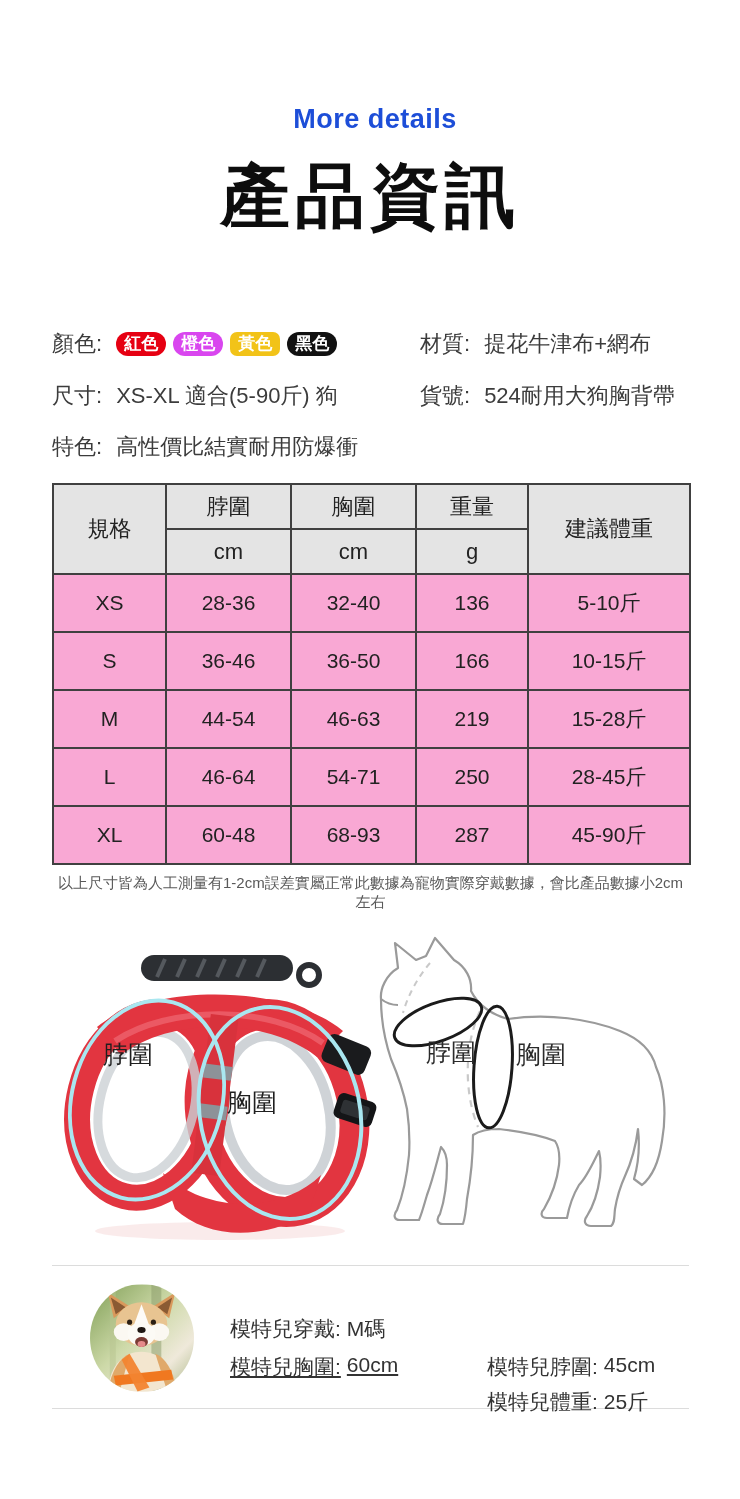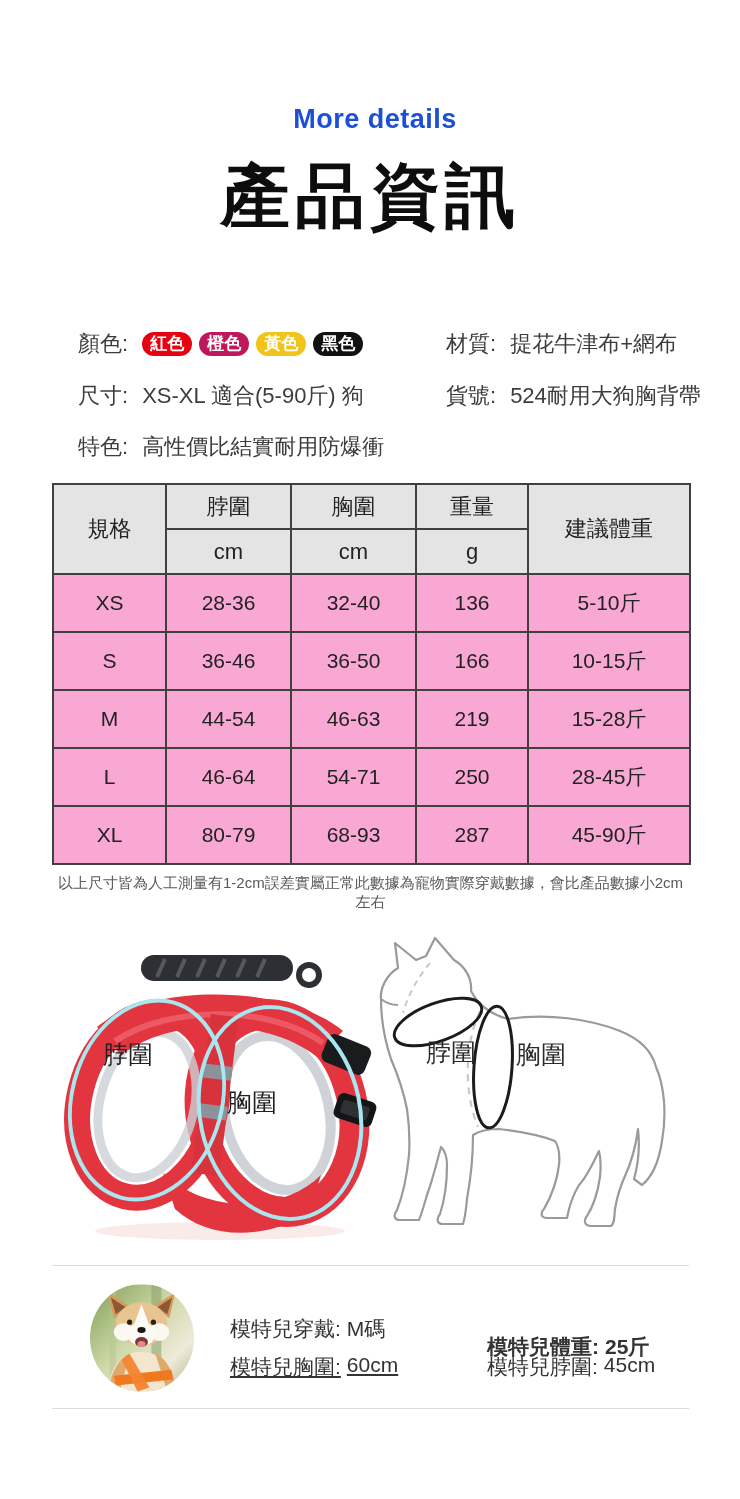--- a/index.html
+++ b/index.html
@@ -5,21 +5,21 @@
   * { margin:0; padding:0; box-sizing:border-box; }
   html,body { background:#fff; }
   body { font-family:"Liberation Sans","DejaVu Sans",sans-serif; }
   .page { position:relative; width:740px; height:1499px; background:#fff; overflow:hidden; }
 
   .subtitle { position:absolute; top:104px; left:5px; width:100%; text-align:center;
               font-size:27px; font-weight:800; color:#1d4ed8; letter-spacing:0.5px; }
   .title { position:absolute; top:150px; left:0; width:100%; text-align:center;
            font-size:70px; font-weight:900; color:#0d0d0d; letter-spacing:5px; }
 
-  .attr-row { position:absolute; display:flex; align-items:center; font-size:22px; color:#3c3c3c; white-space:nowrap;margin-left:26px; }
+  .attr-row { position:absolute; display:flex; align-items:center; font-size:22px; color:#3c3c3c; white-space:nowrap; }
   .attr-label { margin-right:14px; }
   .pos-color    { left:52px;  top:329px; }
   .pos-size     { left:52px;  top:381px;justify-content:flex-end; }
   .pos-feature  { left:52px;  top:432px; }
   .pos-material { left:420px; top:329px; }
   .pos-itemno   { left:420px; top:381px; }
 
   .pill { display:inline-block; min-width:42px; text-align:center; padding:2px 8px 3px;
           border-radius:13px; color:#fff; font-size:17px; font-weight:700; margin-right:7px; line-height:1.15; }
 
@@ -38,36 +38,36 @@
 
   .divider { position:absolute; left:52px; width:637px; height:1px; background:#dcdcdc; }
   .divider-top { top:1265px; }
   .divider-bottom { top:1408px; }
 
   .model-photo { position:absolute; left:90px; top:1284px; width:104px; height:108px;
                  border-radius:50%; overflow:hidden; }
   .model-line { position:absolute; display:flex; gap:6px; font-size:21px; color:#333; white-space:nowrap; }
   .pos-wear   { left:230px; top:1315px; }
   .pos-chest  { left:230px; top:1353px;text-decoration:underline; }
-  .pos-weight { left:487px; top:1333px;font-weight:bold; }
+  .pos-weight { left:487px; top:1388px; }
   .pos-neck   { left:487px; top:1353px; }
 </style>
 </head>
 <body>
 
 <div class="page">
 
   <div class="subtitle">More details</div>
   <div class="title">產品資訊</div>
 
   <div class="attr-row pos-color">
     <span class="attr-label">顏色:</span>
     <span class="pill" style="background: rgb(230, 0, 18);">紅色</span>
-    <span class="pill" style="background: #be185d;">橙色</span>
-    <span class="pill" style="background: rgb(242, 195, 24);">黃色</span>
+    <span class="pill" style="background: #d946ef;">橙色</span>
+    <span class="pill" style="background: rgb(242, 195, 24); border-radius: 7px;">黃色</span>
     <span class="pill" style="background: rgb(17, 17, 17);">黑色</span>
   </div>
   <div class="attr-row pos-material">
     <span class="attr-label">材質:</span>
     <span class="attr-value">提花牛津布+網布</span>
   </div>
   <div class="attr-row pos-size">
     <span class="attr-label">尺寸:</span>
     <span class="attr-value">XS-XL 適合(5-90斤) 狗</span>
   </div>
@@ -126,21 +126,21 @@
       </tr>
       <tr>
         <td>L</td>
         <td>46-64</td>
         <td>54-71</td>
         <td>250</td>
         <td>28-45斤</td>
       </tr>
       <tr>
         <td>XL</td>
-        <td>80-79</td>
+        <td>60-48</td>
         <td>68-93</td>
         <td>287</td>
         <td>45-90斤</td>
       </tr>
     </tbody>
   </table>
 
   <div class="note">以上尺寸皆為人工測量有1-2cm誤差實屬正常此數據為寵物實際穿戴數據，會比產品數據小2cm左右</div>
 
   <svg class="harness-art" viewBox="0 0 325 300">

